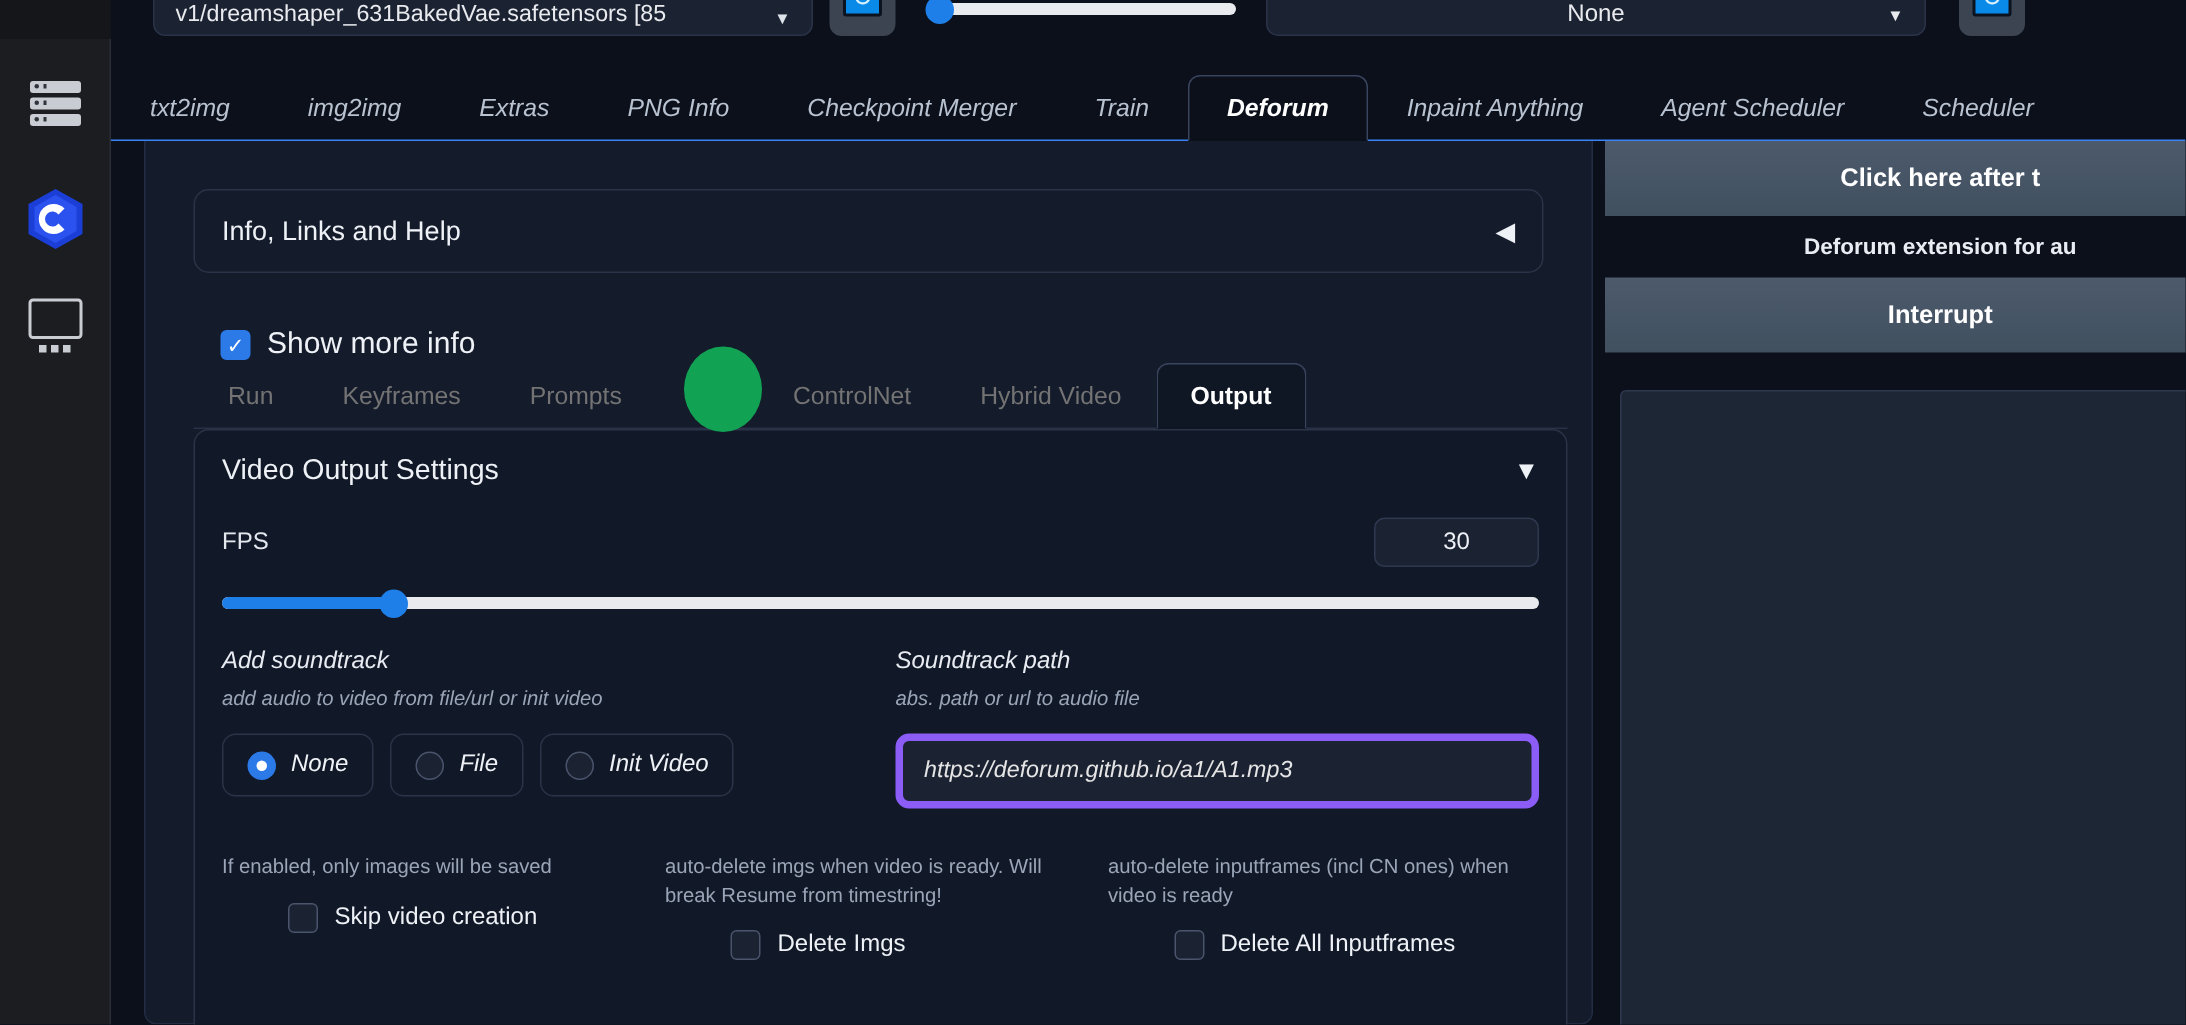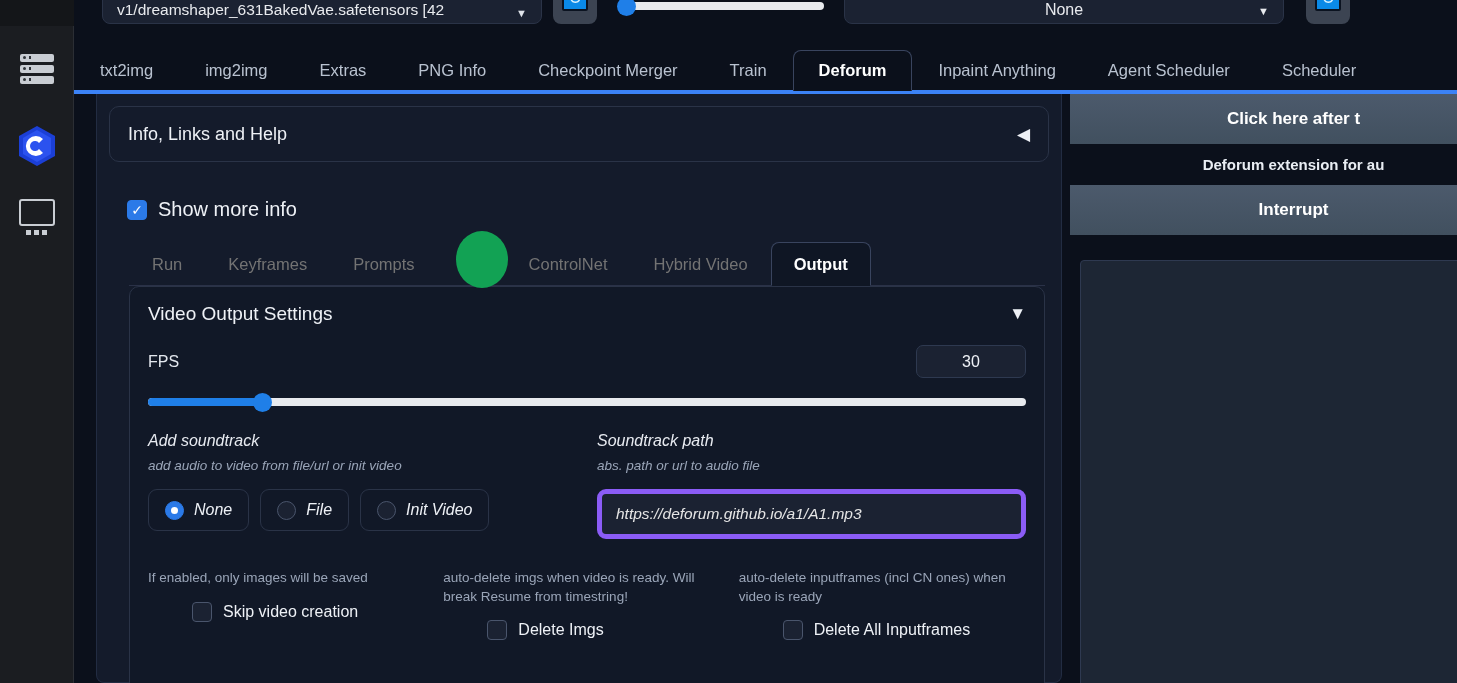--- a/index.html
+++ b/index.html
@@ -75,38 +75,39 @@
     background:#1b2232; border:1px solid #2a3347; border-radius:8px;
     display:flex; align-items:flex-end; justify-content:center; padding-bottom:4px;
     color:#e8eaee; font-size:16px; cursor:pointer;
   }
   .nonedd .car { position:absolute; right:14px; bottom:6px; font-size:11px; }
 
   
   .maintabs {
     position:absolute; left:74px; top:50px; right:0; height:44px;
     display:flex; align-items:stretch; gap:0;
-    border-bottom:4px solid #3b82f6;
+    border-bottom:1px solid #3b82f6;
+    font-style:italic;
   }
   .mtab {
     display:flex; align-items:center; padding:0 25px; color:#b9c2d0;
     font-size:16.5px; cursor:pointer; white-space:nowrap;
     border:1px solid transparent; border-bottom:none;
   }
   .mtab.active {
     color:#ffffff; font-weight:bold; background:#0b101b;
     border:1px solid #39445e; border-bottom:1px solid #0b101b;
     border-radius:8px 8px 0 0; margin-bottom:-1px;
   }
 
   
   .leftcol {
     position:absolute; left:96px; top:94px; width:966px; height:589px;
     background:#141b2b; border:1px solid #222c42; border-top:none;
-    border-radius:0 0 8px 8px; padding:12px;
+    border-radius:0 0 8px 8px; padding:32px;
   }
   .accordion {
     height:56px; background:#141b2b; border:1px solid #2a3347; border-radius:10px;
     display:flex; align-items:center; padding:0 18px; cursor:pointer;
   }
   .accordion .title { flex:1; color:#eef1f6; font-size:18px; }
   .accordion .arrow { color:#eef1f6; font-size:17px; }
 
   .chkrow { display:flex; align-items:center; margin:36px 0 0 18px; }
   .cbox {
@@ -231,21 +232,21 @@
             <s></s>
             <s></s>
             <s></s>
           </div>
       </div>
     </div>
   </div>
 
   <div class="topbar">
     <div class="ckpt">
-      <span class="txt">v1/dreamshaper_631BakedVae.safetensors [42</span>
+      <span class="txt">v1/dreamshaper_631BakedVae.safetensors [85</span>
       <span class="car">▼</span>
     </div>
 
     <div class="iconbtn r1">
       <span class="refresh">↻</span>
     </div>
 
     <div class="topslider">
       <div class="thumb"></div>
     </div>

